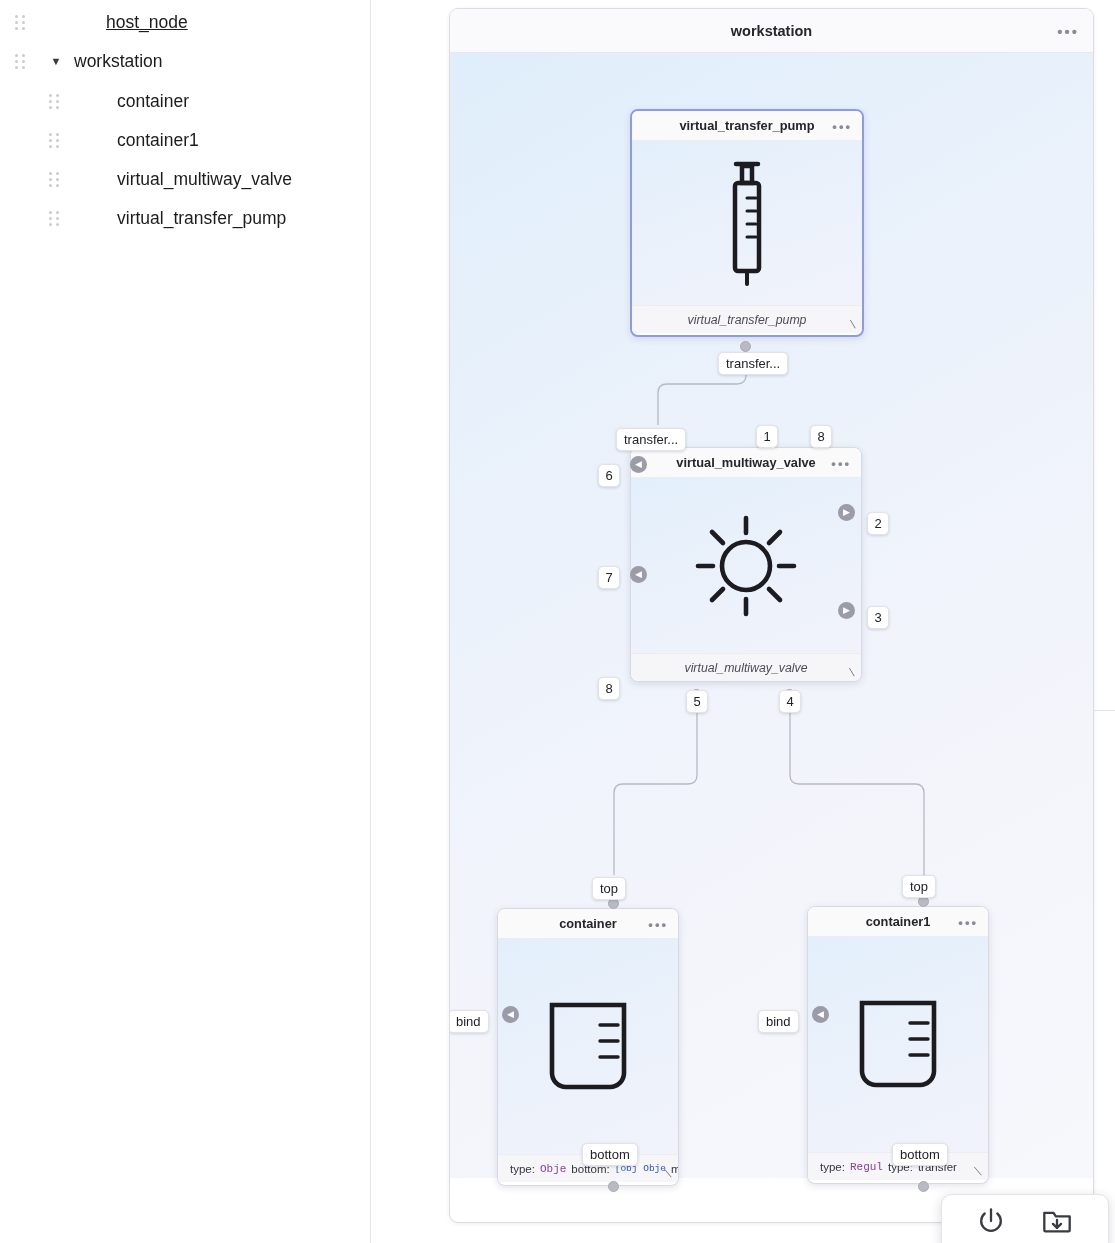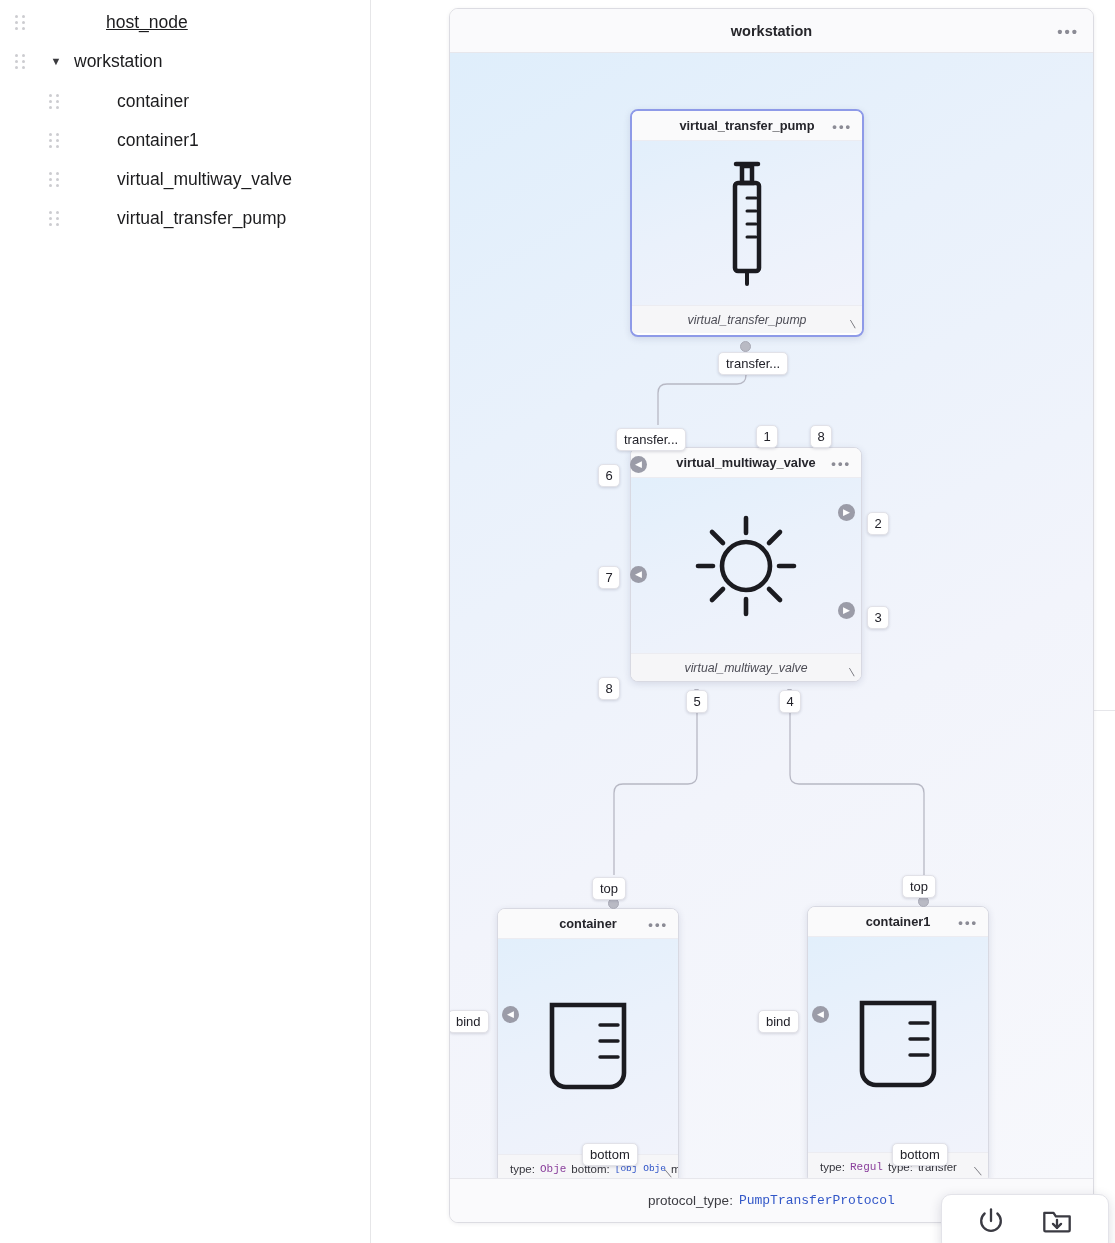--- a/index.html
+++ b/index.html
@@ -373,24 +373,20 @@
       <div class="chip" style="left:452px; top:822px;">top</div>
 
       <div class="dot-port" style="left:468px; top:1128px;"></div>
       <div class="chip" style="left:442px; top:1090px;">bottom</div>
 
       <div class="arrow-port" style="left:362px; top:953px;">◀</div>
       <div class="chip" style="left:308px; top:957px;">bind</div>
 
     </div>
 
-    <div class="canvas-footer">
-      <span>protocol_type:</span>
-      <span class="mono footer-val">PumpTransferProtocol</span>
-    </div>
   </div>
 
   <div class="float-bar">
     <span class="tool-icon">
       <svg width="30" height="30" viewBox="0 0 26 26" fill="none" stroke="#3a3a42" stroke-width="2" stroke-linecap="round">
         <path d="M7.5 6.5 a8.5 8.5 0 1 0 11 0"></path>
         <line x1="13" y1="3" x2="13" y2="13"></line>
       </svg>
     </span>
     <span class="tool-icon">

